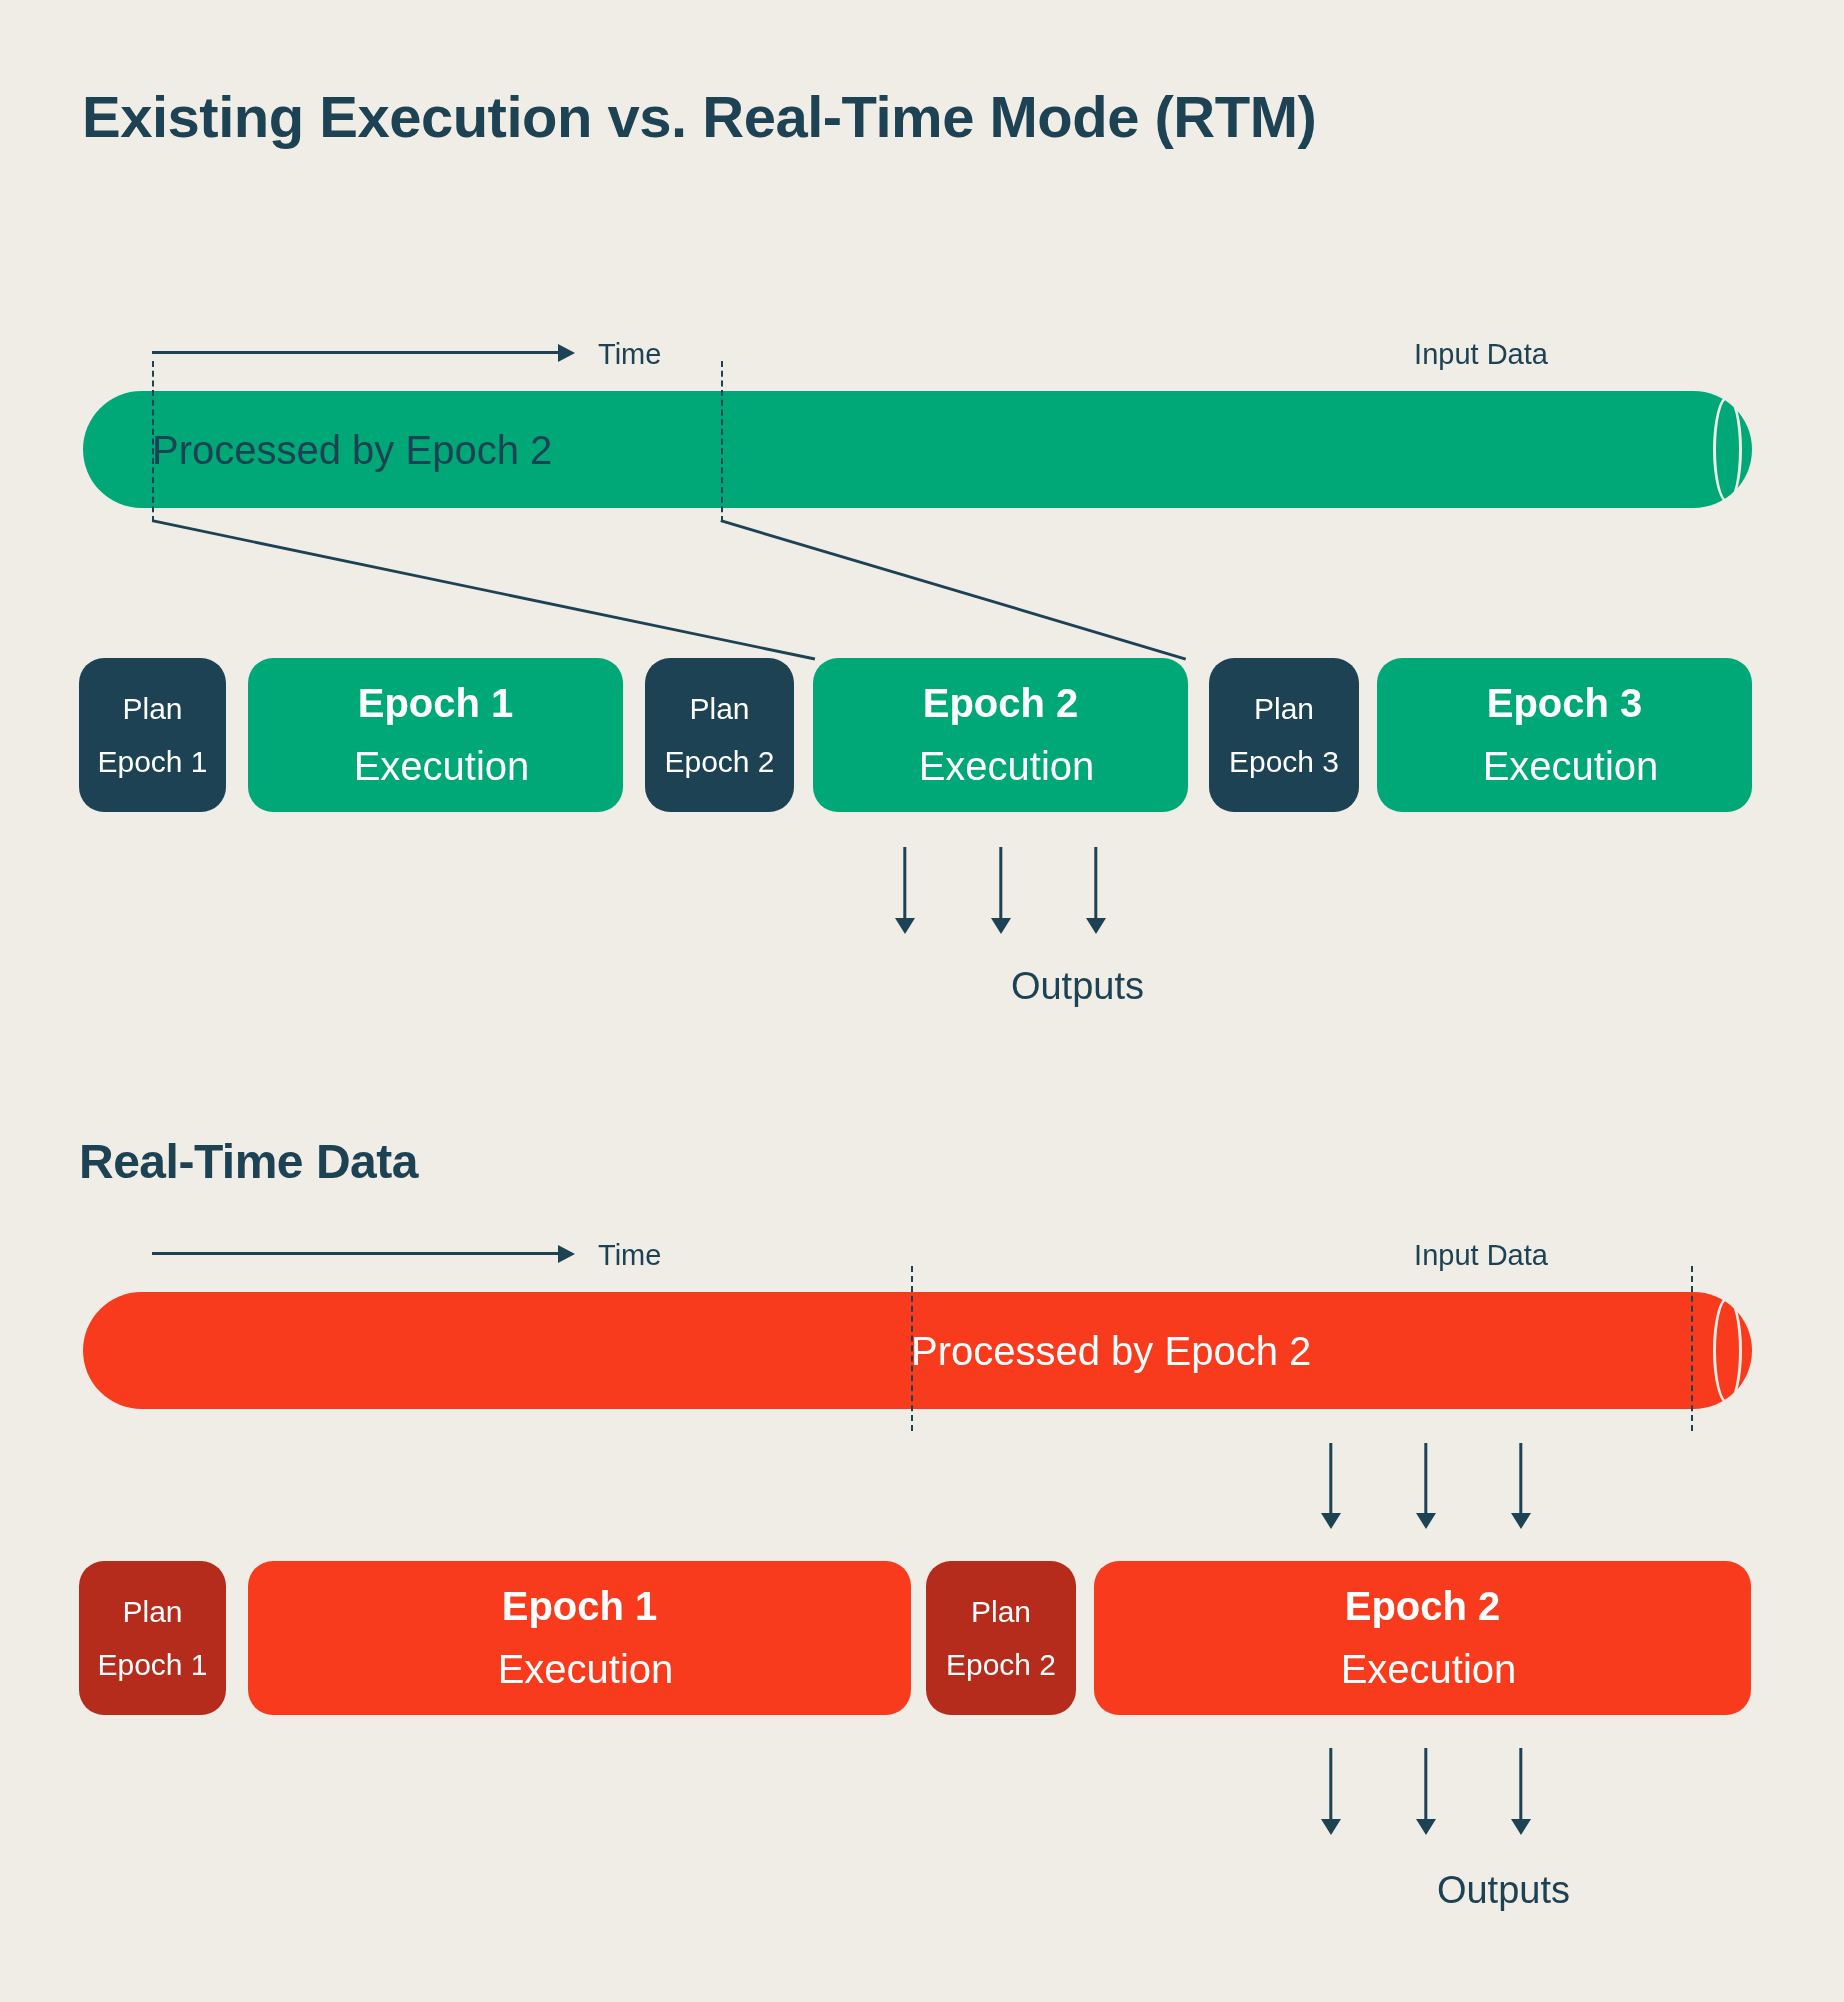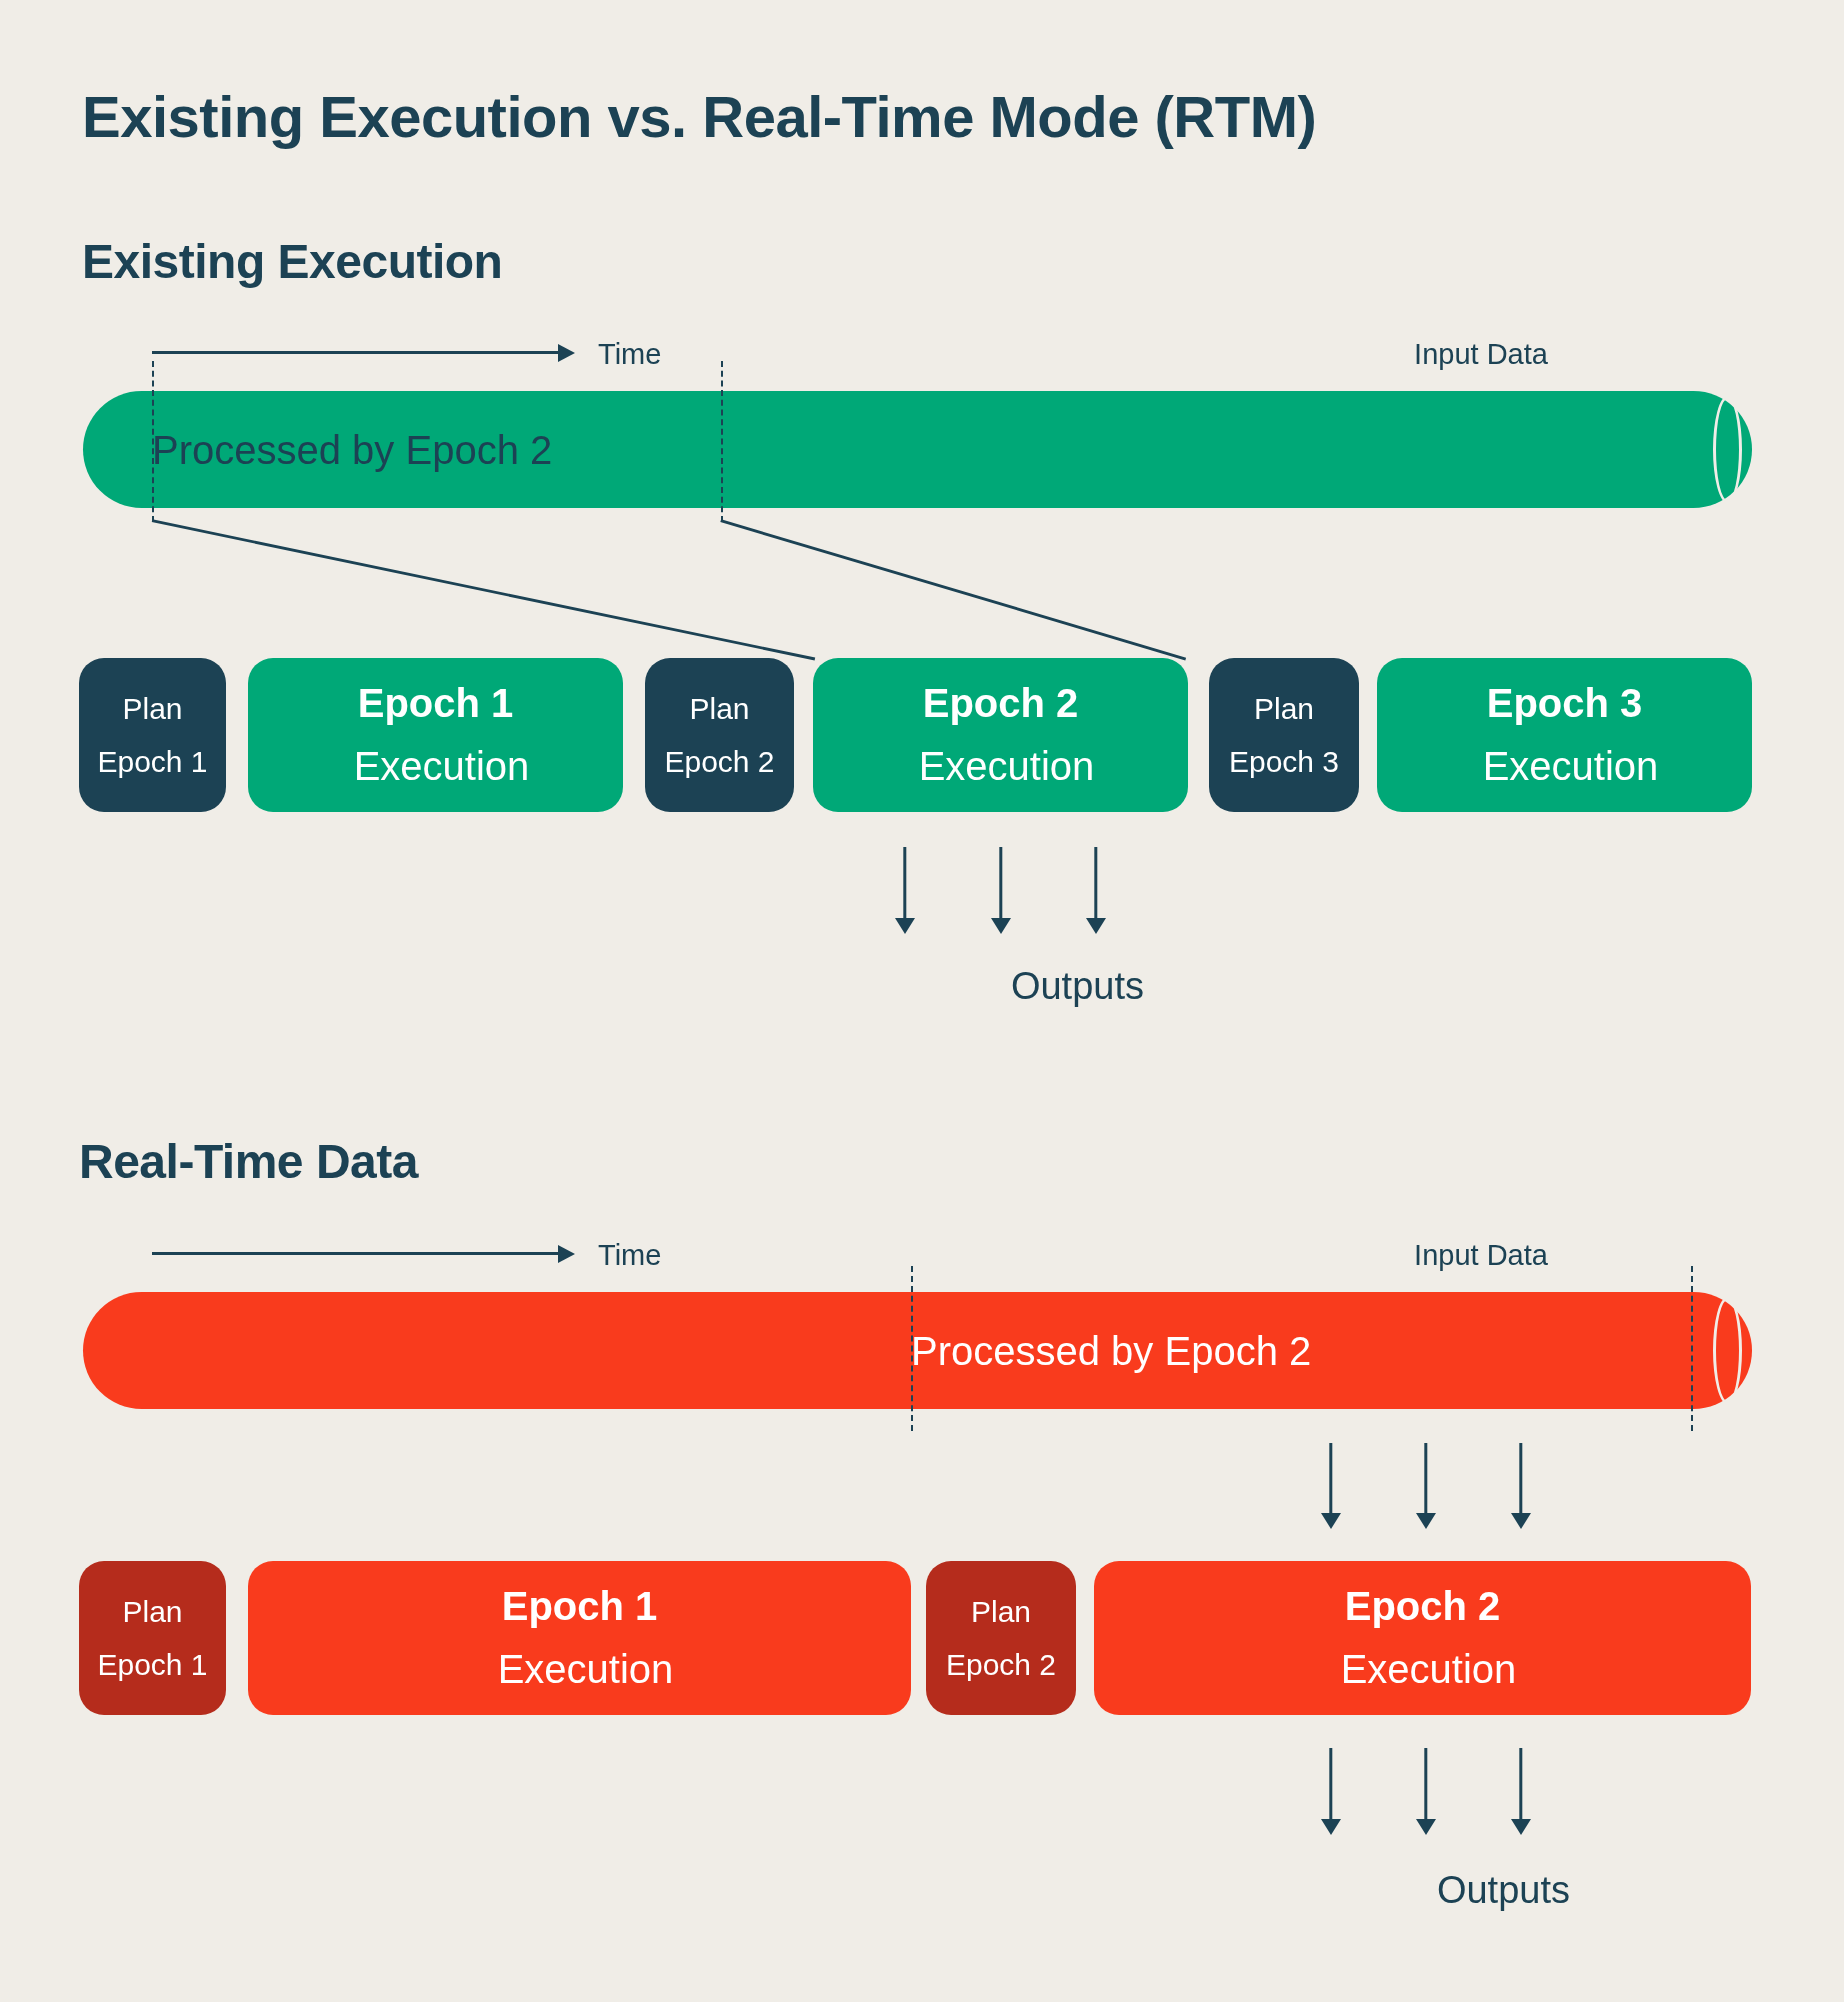--- a/index.html
+++ b/index.html
@@ -128,21 +128,20 @@
     text-align: right; width: 288px;
   }
 </style>
 </head>
 <body>
 
 <div class="canvas">
 
   <h1 class="abs page-title">Existing Execution vs. Real-Time Mode (RTM)</h1>
 
-  <h2 class="abs section-heading" style="left:82px; top:234px;">Existing Execution</h2>
 
   <div class="abs harrow" style="left:152px; top:340px; width:423px;">
     <div class="shaft"></div>
     <div class="head"></div>
   </div>
   <div class="abs small-label" style="left:598px; top:338px;">Time</div>
   <div class="abs small-label" style="left:1385px; top:338px; width:192px; text-align:center;">Input Data</div>
 
   <div class="abs pipe green" style="top:391px;">
     <span class="pipe-label navy-text" style="left:69px; width:569px;">Processed by Epoch 2</span>

